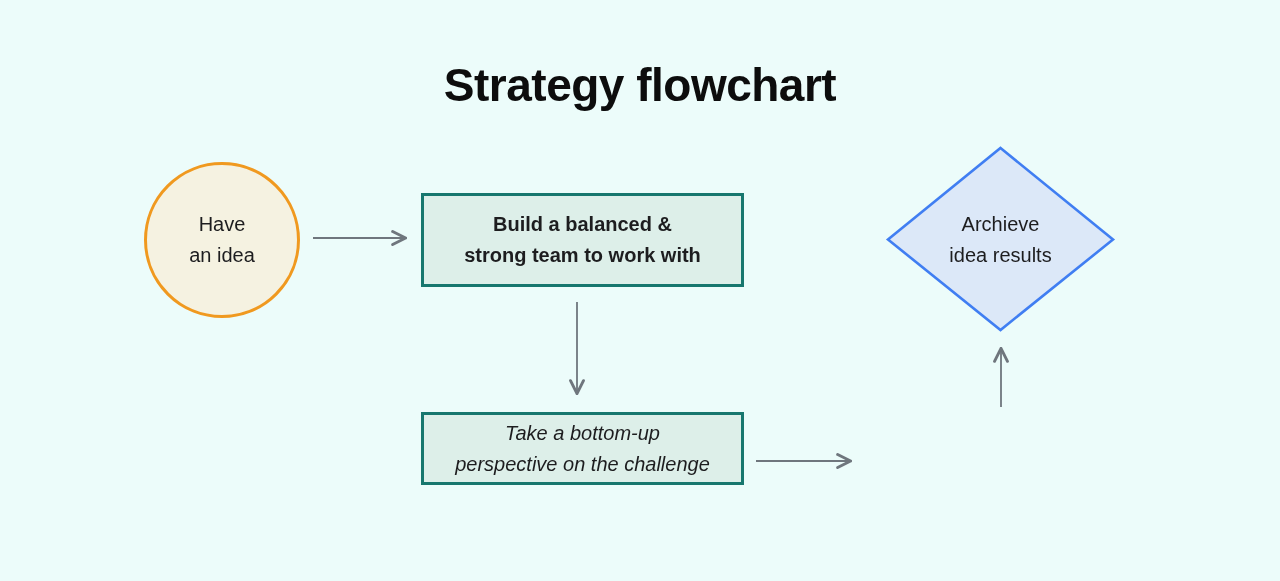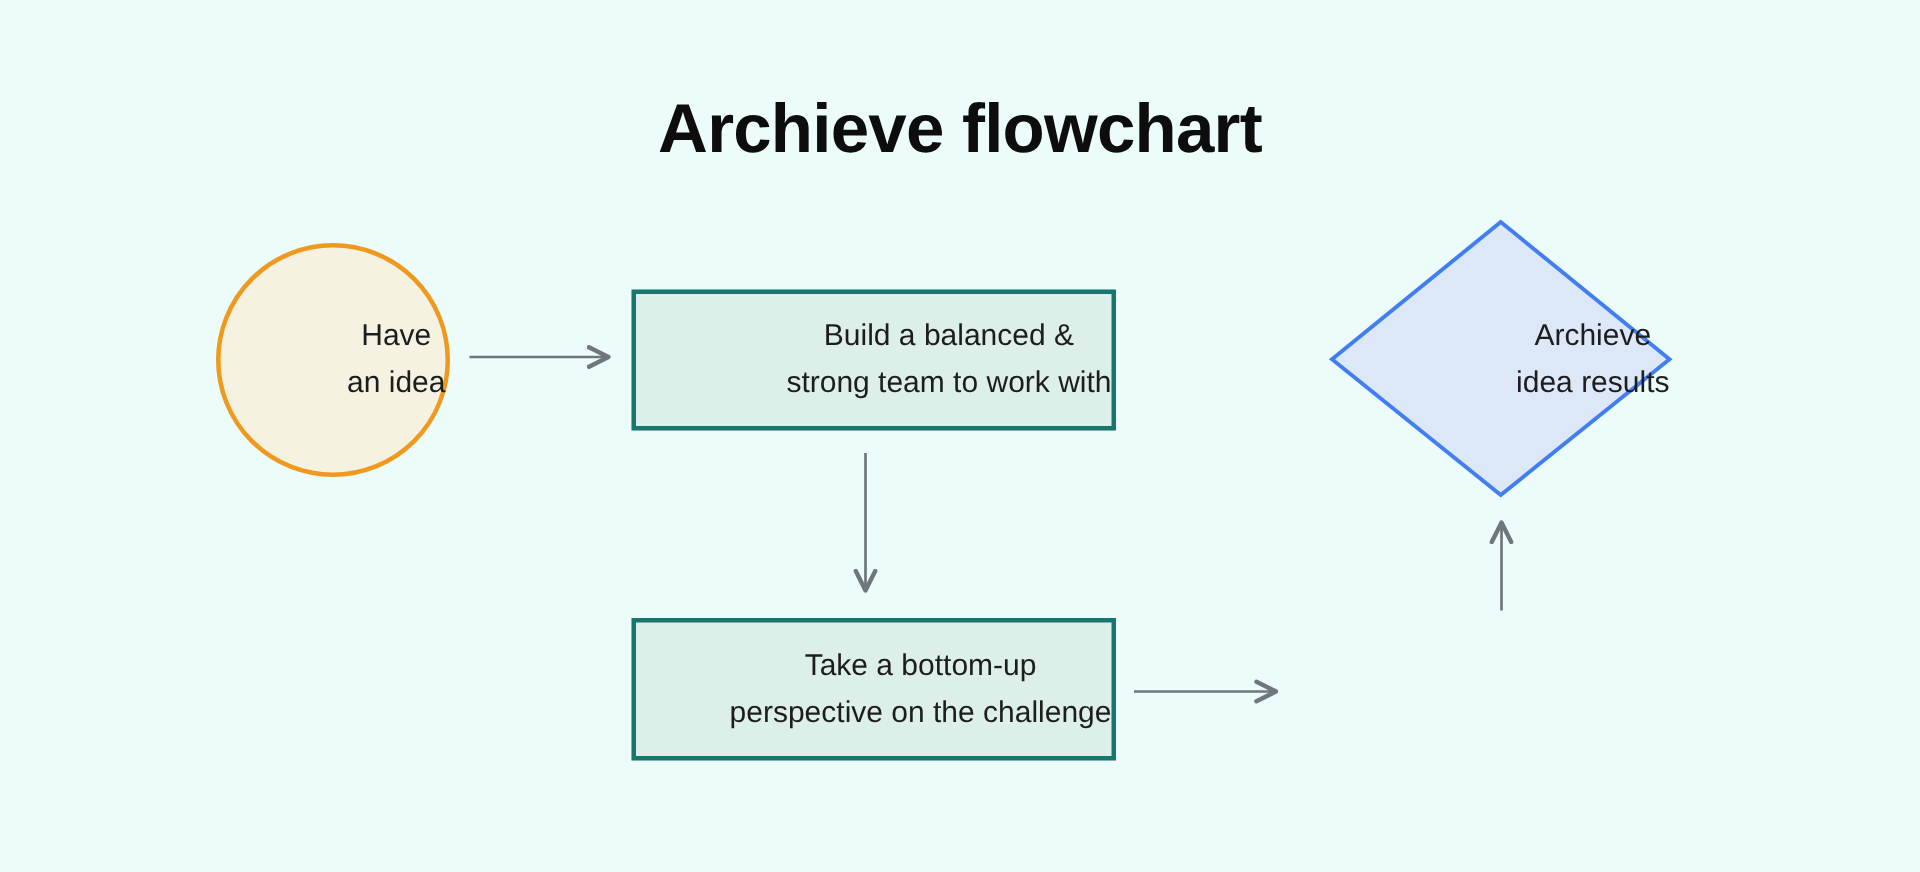--- a/index.html
+++ b/index.html
@@ -23,21 +23,21 @@
     text-align: center;
     font-size: 46px;
     font-weight: 700;
     letter-spacing: -0.5px;
     color: var(--title, #0d0d0d);
   }
   .node {
     position: absolute;
     display: flex;
     align-items: center;
-    justify-content: flex-end;
+    justify-content: center;
     box-sizing: border-box;
     font-size: 20px;
     font-weight: 500;
     line-height: 31px;
   }
   .node-label {
     white-space: pre-line;
     text-align: center;
   }
   .node.circle {
@@ -48,22 +48,22 @@
     border: 3px solid var(--circle-border, #f0991f);
     border-radius: 50%;
     background: var(--circle-fill, #f5f2e1);
   }
   .node.rect {
     left: 421px;
     width: 323px;
     border: 3px solid var(--rect-border, #17776e);
     background: var(--rect-fill, #ddefe9);
   }
-  .node.rect.team { top: 193px; height: 94px; }
-  .node.rect.perspective { top: 412px; height: 95px; }
+  .node.rect.team { top: 193px; height: 94px; font-weight: bold; }
+  .node.rect.perspective { top: 412px; height: 73px; font-style: italic; }
   .node.pill {
     left: 868px;
     top: 423px;
     width: 267px;
     height: 74px;
     border: 2.5px solid var(--pill-border, #f2a6bf);
     border-radius: 37px;
     background: var(--pill-fill, #f8f6f8);
   }
   .node.diamond-label {
@@ -79,21 +79,21 @@
     width: 1280px;
     height: 581px;
     pointer-events: none;
   }
 </style>
 </head>
 <body>
 
 <div class="canvas">
 
-  <div class="title">Archieve flowchart</div>
+  <div class="title">Strategy flowchart</div>
 
   <svg class="overlay" viewBox="0 0 1280 581" xmlns="http://www.w3.org/2000/svg">
     <defs>
       <marker id="arrowhead" viewBox="0 0 10 10" markerWidth="9" markerHeight="9" refX="8" refY="5" orient="auto">
         <path d="M1,1 L9,5 L1,9" fill="none" style="stroke: var(--arrow, #6f767d);" stroke-width="1.8" stroke-linecap="round" stroke-linejoin="round"></path>
       </marker>
     </defs>
 
     <polygon points="1000.5,148 1113,239.5 1000.5,330 888,239.5" style="fill: var(--diamond-fill, #dce8f8); stroke: var(--diamond-border, #407ef2);" stroke-width="2.6" stroke-linejoin="miter"></polygon>
 

